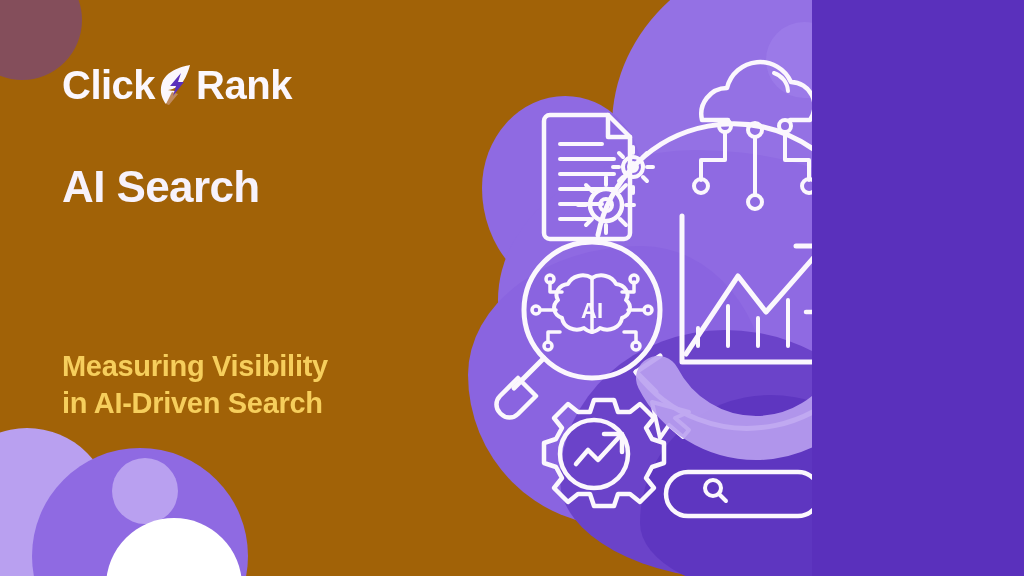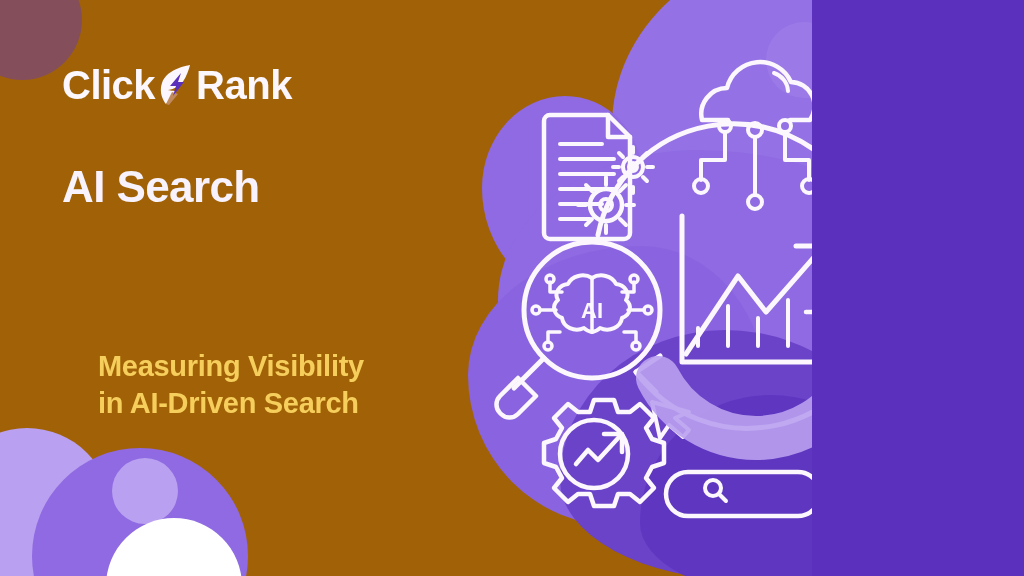--- a/index.html
+++ b/index.html
@@ -50,21 +50,21 @@
   
   #logo { position:absolute; left:62px; top:62px; display:flex; align-items:center; }
   .logo-text { font-size:40px; font-weight:bold; color:#FBF7FD; letter-spacing:-.5px;
                line-height:1; }
   .logo-mark { width:38px; height:46px; margin:0 1px 0 2px; display:block; }
 
   
   #headline { position:absolute; left:62px; top:162px; width:430px; }
   .h-line { font-size:44px; font-weight:bold; color:#F7F2FB; line-height:1.12;
             letter-spacing:-.6px; }
-  #subhead { position:absolute; left:62px; top:348px; width:430px;margin-left:36px; }
+  #subhead { position:absolute; left:62px; top:348px; width:430px; }
   .s-line { font-size:29px; font-weight:bold; color:#F6CE5C; line-height:1.28;
             letter-spacing:-.3px; }
 
   
   #illustration { position:absolute; left:470px; top:20px; width:554px; height:536px; }
   #illustration svg { display:block; width:100%; height:100%; }
 </style>
 </head>
 <body>
 

